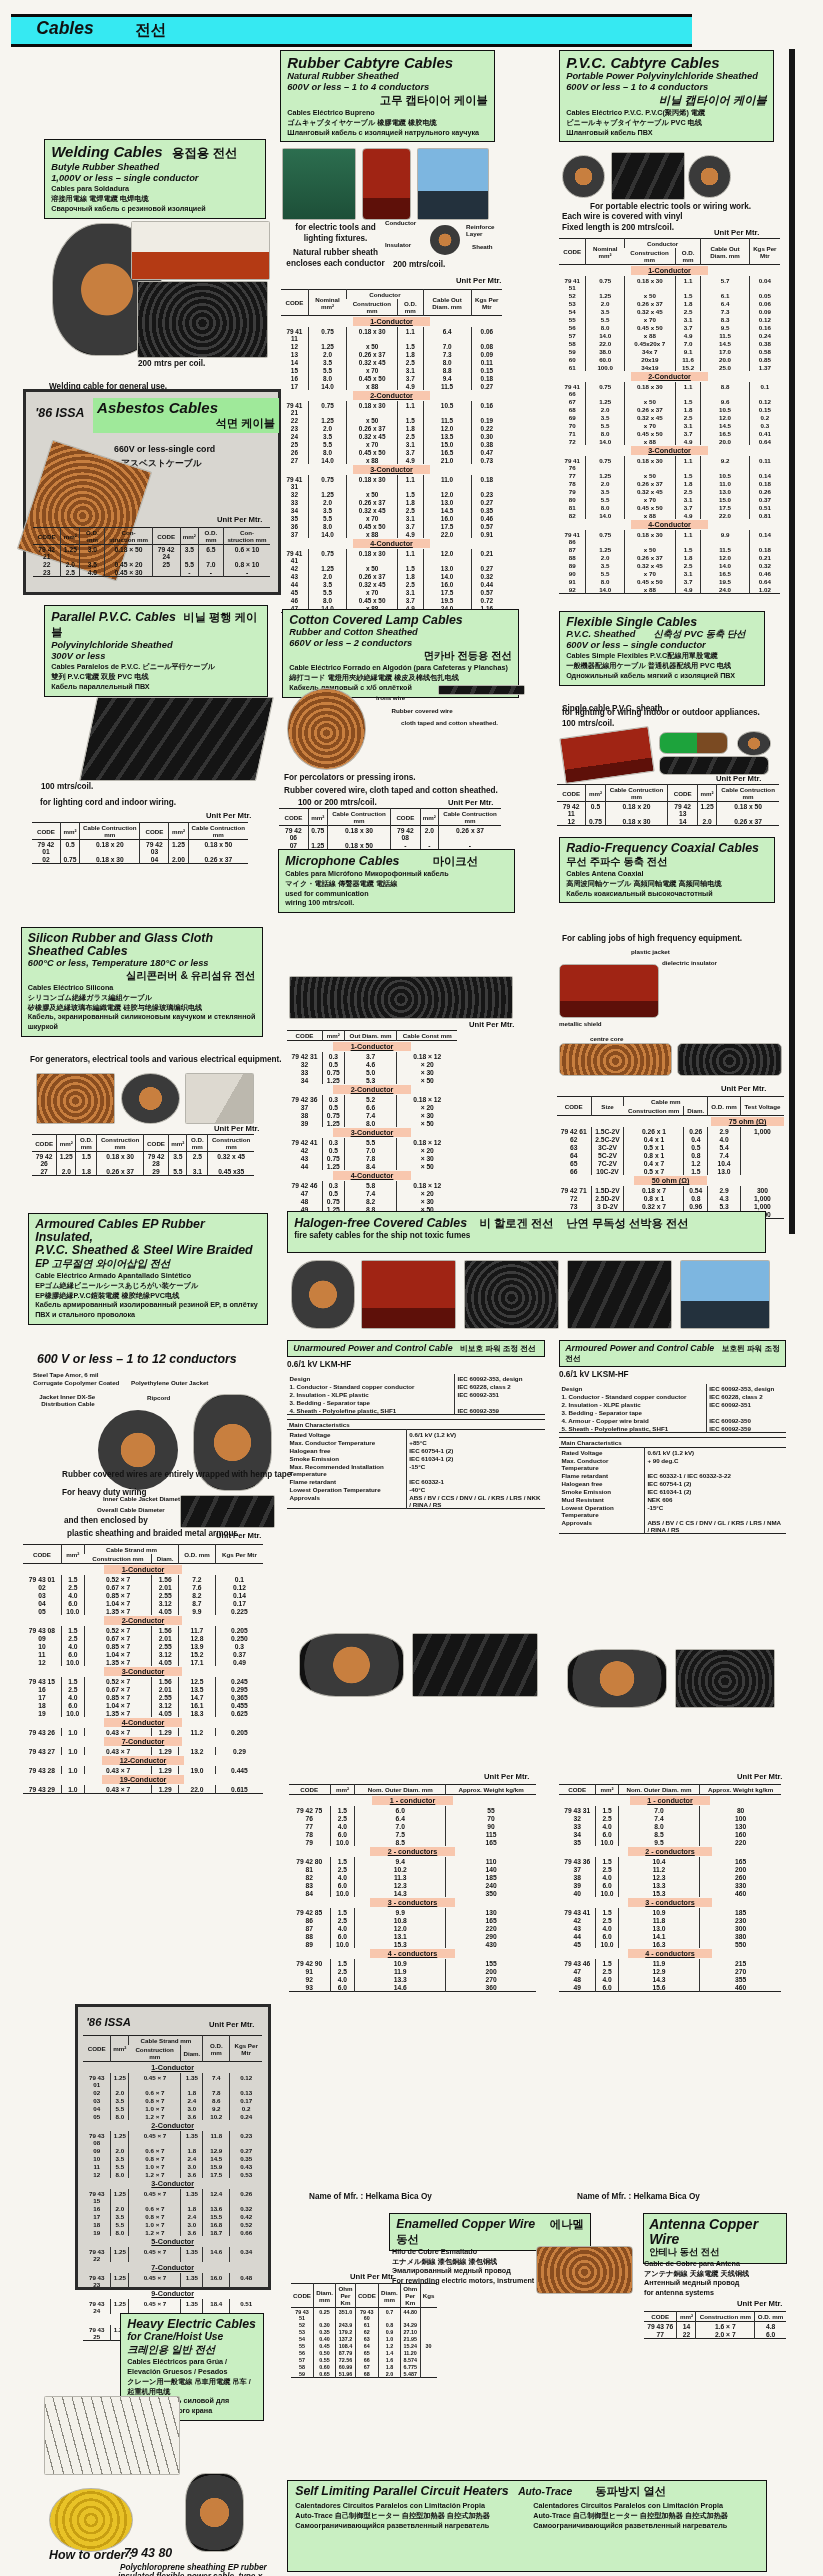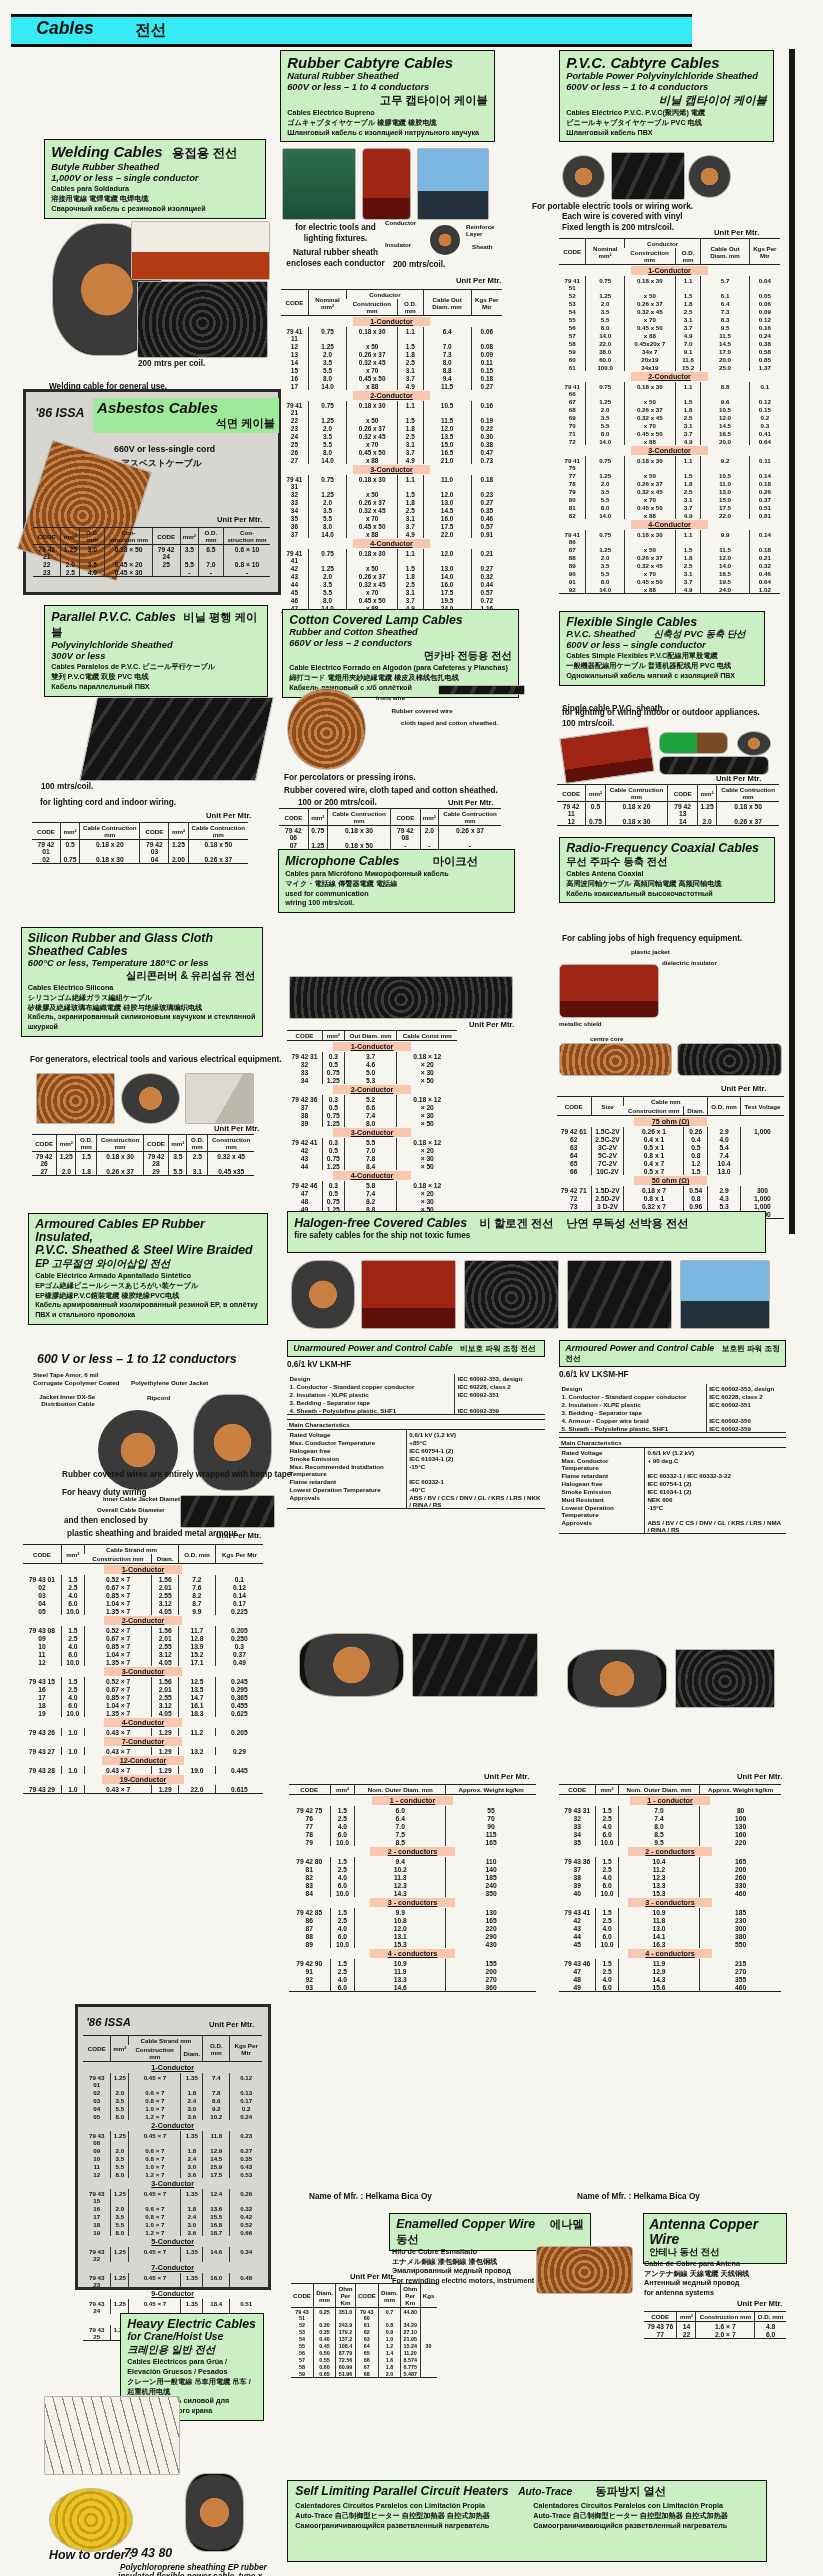--- a/index.html
+++ b/index.html
@@ -1186,21 +1186,21 @@
   <div class="t2">Portable Power Polyvinylchloride Sheathed</div>
   <div class="t2">600V or less – 1 to 4 conductors</div>
   <div class="kr right" style="font-size:11.3px;font-style:italic;">비닐 캡타이어 케이블</div>
   <div class="langs">Cables Eléctrico P.V.C.  P.V.C(聚丙烯) 電纜</div>
   <div class="langs">ビニールキャブタイヤケーブル    PVC 电线</div>
   <div class="langs">Шланговый кабель ПВХ</div>
 </div>
 <div class="ph cx" style="left:562px;top:155px;width:41px;height:41px;border-radius:50%;"></div>
 <div class="ph strip" style="left:611px;top:152px;width:72px;height:46px;"></div>
 <div class="ph cx" style="left:688px;top:155px;width:41px;height:41px;border-radius:50%;"></div>
-<div class="abs desc" style="left:532px;top:202px;">For portable electric tools or wiring  work.</div>
+<div class="abs desc" style="left:590px;top:202px;">For portable electric tools or wiring  work.</div>
 <div class="abs desc" style="left:562px;top:212px;">Each  wire is covered with vinyl</div>
 <div class="abs desc" style="left:562px;top:223px;">Fixed length is 200 mtrs/coil.</div>
 <div class="abs unit" style="left:714px;top:228px;">Unit Per Mtr.</div>
 <table class="abs tbl vlines" style="left:559px;top:238px;width:221px;font-size:6.2px;">
   <thead>
     <tr>
         <th rowspan="2">CODE</th>
         <th rowspan="2">Nominal mm²</th>
         <th colspan="2">Conductor</th>
         <th rowspan="2">Cable Out Diam. mm</th>
@@ -1558,21 +1558,21 @@
         <th rowspan="2">O.D. mm</th>
         <th rowspan="2">Test Voltage</th>
       </tr>
     <tr>
         <th>Construction mm</th>
         <th>Diam.</th>
       </tr>
   </thead>
     <tbody>
       <tr class="band">
-        <td colspan="6" style="text-align: center;"><span>75 ohm (Ω)</span></td>
+        <td colspan="6" style="text-align: right;"><span>75 ohm (Ω)</span></td>
       </tr>
       <tr>
         <td>79 42 61</td>
         <td>1.5C-2V</td>
         <td>0.26  x  1</td>
         <td>0.26</td>
         <td>2.9</td>
         <td>1,000</td>
       </tr>
       <tr>
@@ -2239,21 +2239,21 @@
       </tr>
       <tr>
         <td>77</td>
         <td>22</td>
         <td>2.0 × 7</td>
         <td>6.0</td>
       </tr>
     </tbody>
 </table>
 
-<div class="abs gbox" style="left:287px;top:2480px;width:480px;height:82px;padding:3.1px 7.2px;">
+<div class="abs gbox" style="left:287px;top:2480px;width:480px;height:92px;padding:3.1px 7.2px;">
   <span class="t1s">Self Limiting Parallel Circuit Heaters</span>
   <span class="t2" style="font-size:10.3px;margin-left:7.2px;">Auto-Trace</span>
   <span class="kr" style="font-size:11.3px;margin-left:20.6px;">동파방지 열선</span>
   <div style="display:flex;gap:15.5px;margin-top:2.1px;">
     <div class="langs" style="width:48%;">
       <div>Calentadores  Circuitos  Paralelos  con  Limitación  Propia</div>
       <div>Auto-Trace  自己制御型ヒーター   自控型加熱器  自控式加热器</div>
       <div>Самоограничивающийся разветвленный нагреватель</div>
     </div>
     <div class="langs" style="width:48%;">

